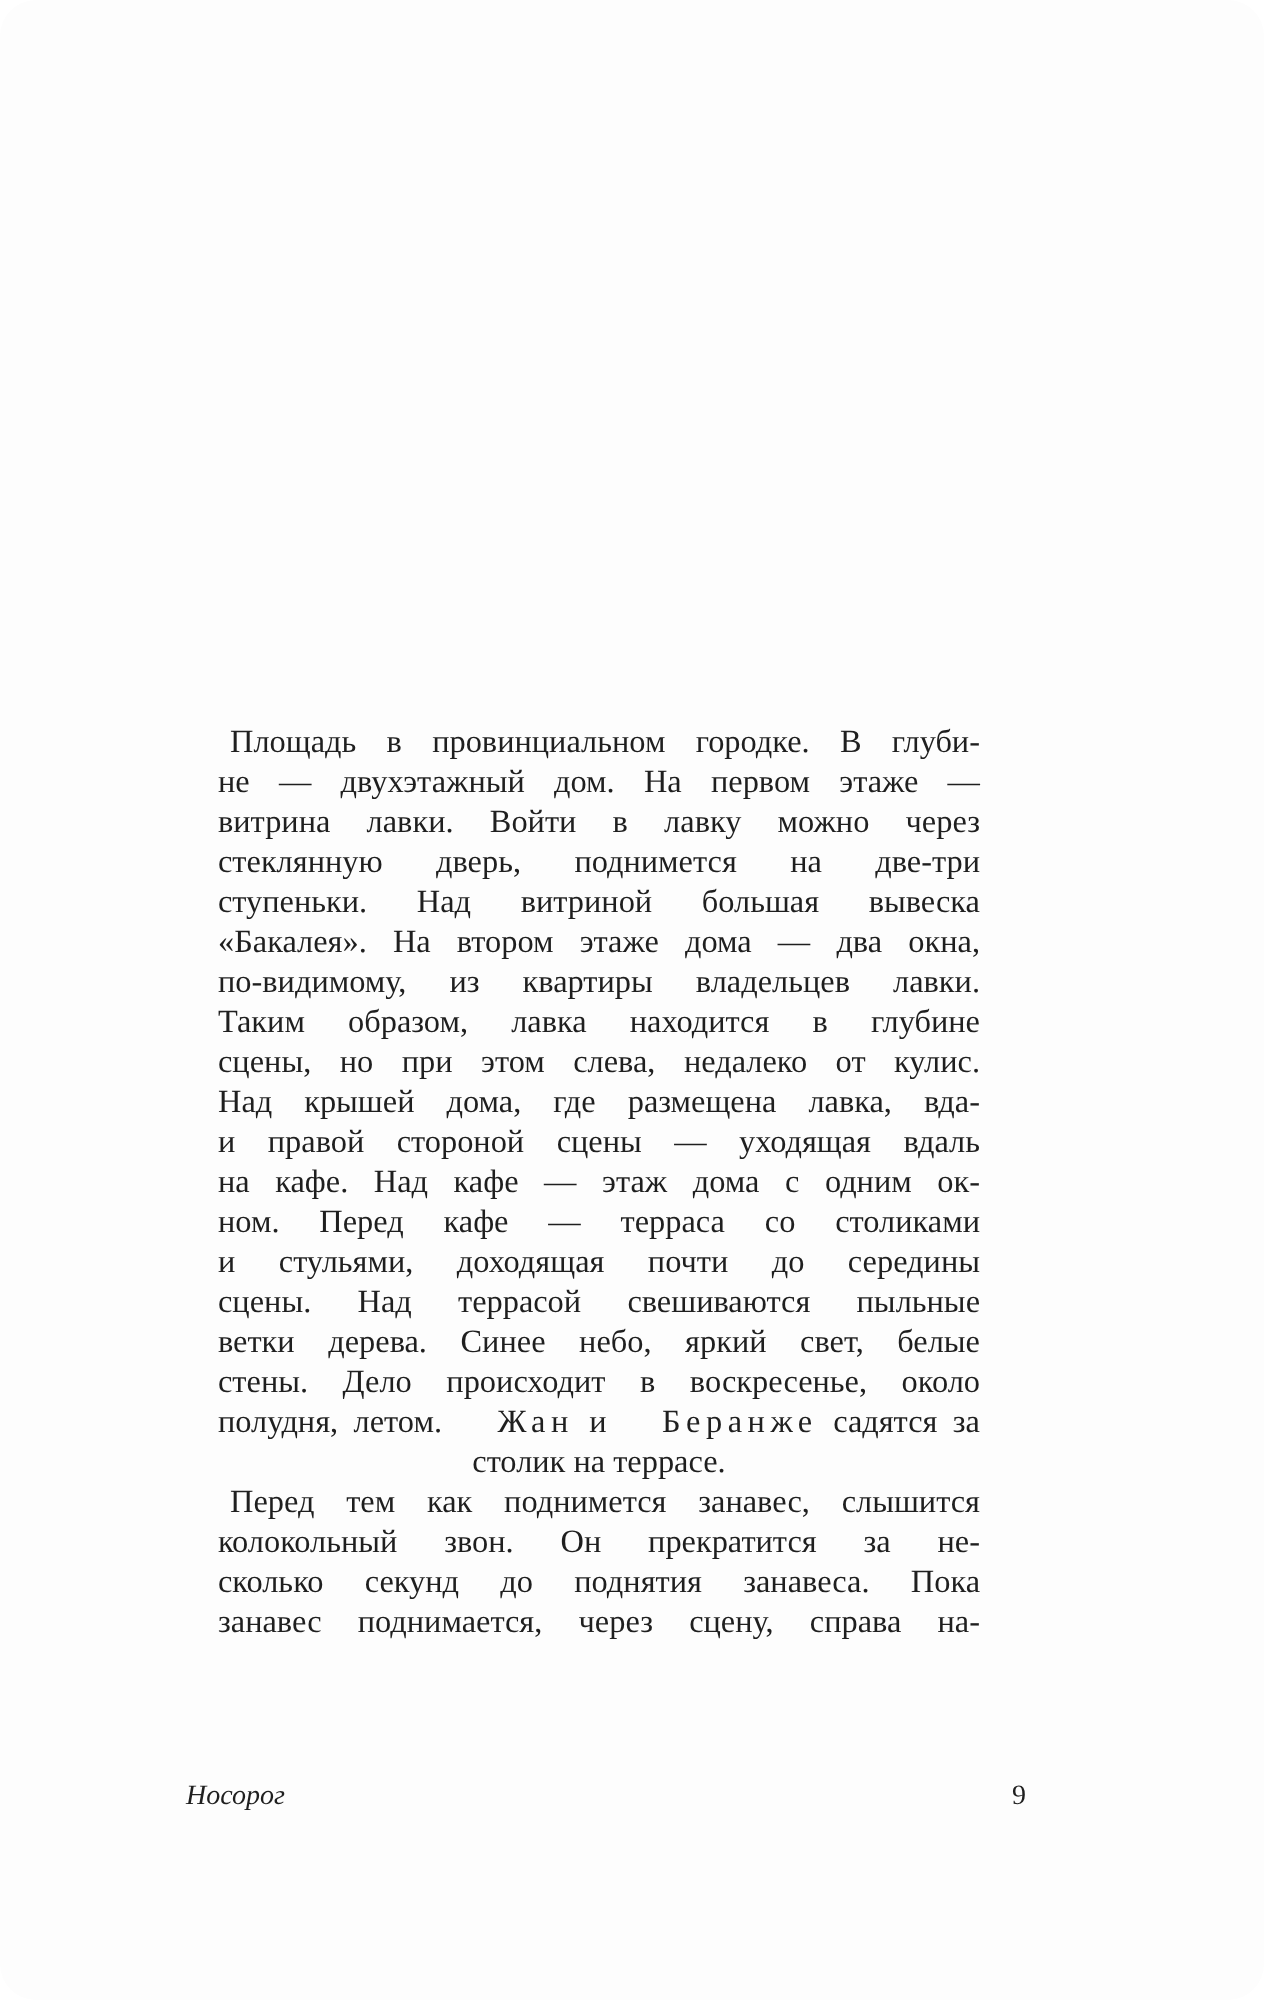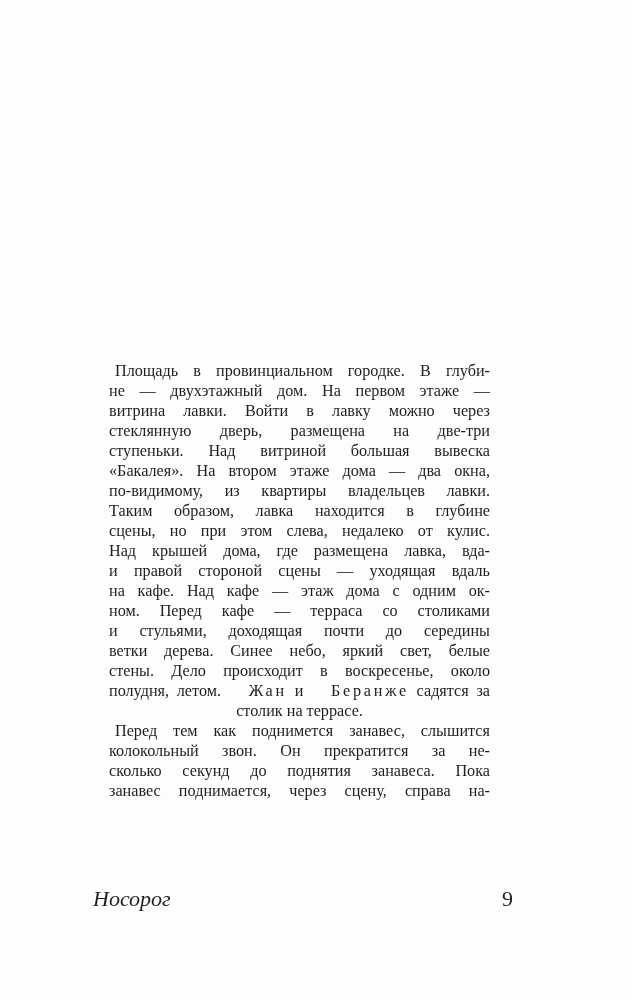--- a/index.html
+++ b/index.html
@@ -32,48 +32,49 @@
   }
   .sperren { letter-spacing: 0.17em; margin-left: 20px; }
   .running-footer {
     position: absolute;
     left: 93px;
     top: 889px;
     width: 420px;
     display: flex;
     justify-content: space-between;
     align-items: center;
-    font-size: 22px;
+    font-size: 14px;
     line-height: 20px;
     gap: 8px;
   }
   .book-title { font-style: italic; }
   .page-number { font-style: normal; }
 </style>
 </head>
 <body>
 
 <div class="page">
 
   <div class="text-block">
 
     <div class="line indent">Площадь в провинциальном городке. В глуби-</div>
     <div class="line">не — двухэтажный дом. На первом этаже —</div>
     <div class="line">витрина лавки. Войти в лавку можно через</div>
-    <div class="line">стеклянную дверь, размещена на две-три</div>
+    <div class="line">стеклянную дверь, поднимется на две-три</div>
     <div class="line">ступеньки. Над витриной большая вывеска</div>
     <div class="line">«Бакалея». На втором этаже дома — два окна,</div>
     <div class="line">по-видимому, из квартиры владельцев лавки.</div>
     <div class="line">Таким образом, лавка находится в глубине</div>
     <div class="line">сцены, но при этом слева, недалеко от кулис.</div>
     <div class="line">Над крышей дома, где размещена лавка, вда-</div>
     <div class="line">и правой стороной сцены — уходящая вдаль</div>
     <div class="line">на кафе. Над кафе — этаж дома с одним ок-</div>
     <div class="line">ном. Перед кафе — терраса со столиками</div>
     <div class="line">и стульями, доходящая почти до середины</div>
+    <div class="line">сцены. Над террасой свешиваются пыльные</div>
     <div class="line">ветки дерева. Синее небо, яркий свет, белые</div>
     <div class="line">стены. Дело происходит в воскресенье, около</div>
 
     <div class="line">
       <span>полудня, летом.</span>
       <span class="sperren">Жан</span>
       <span>и</span>
       <span class="sperren">Беранже</span>
       <span>садятся за</span>
     </div>

